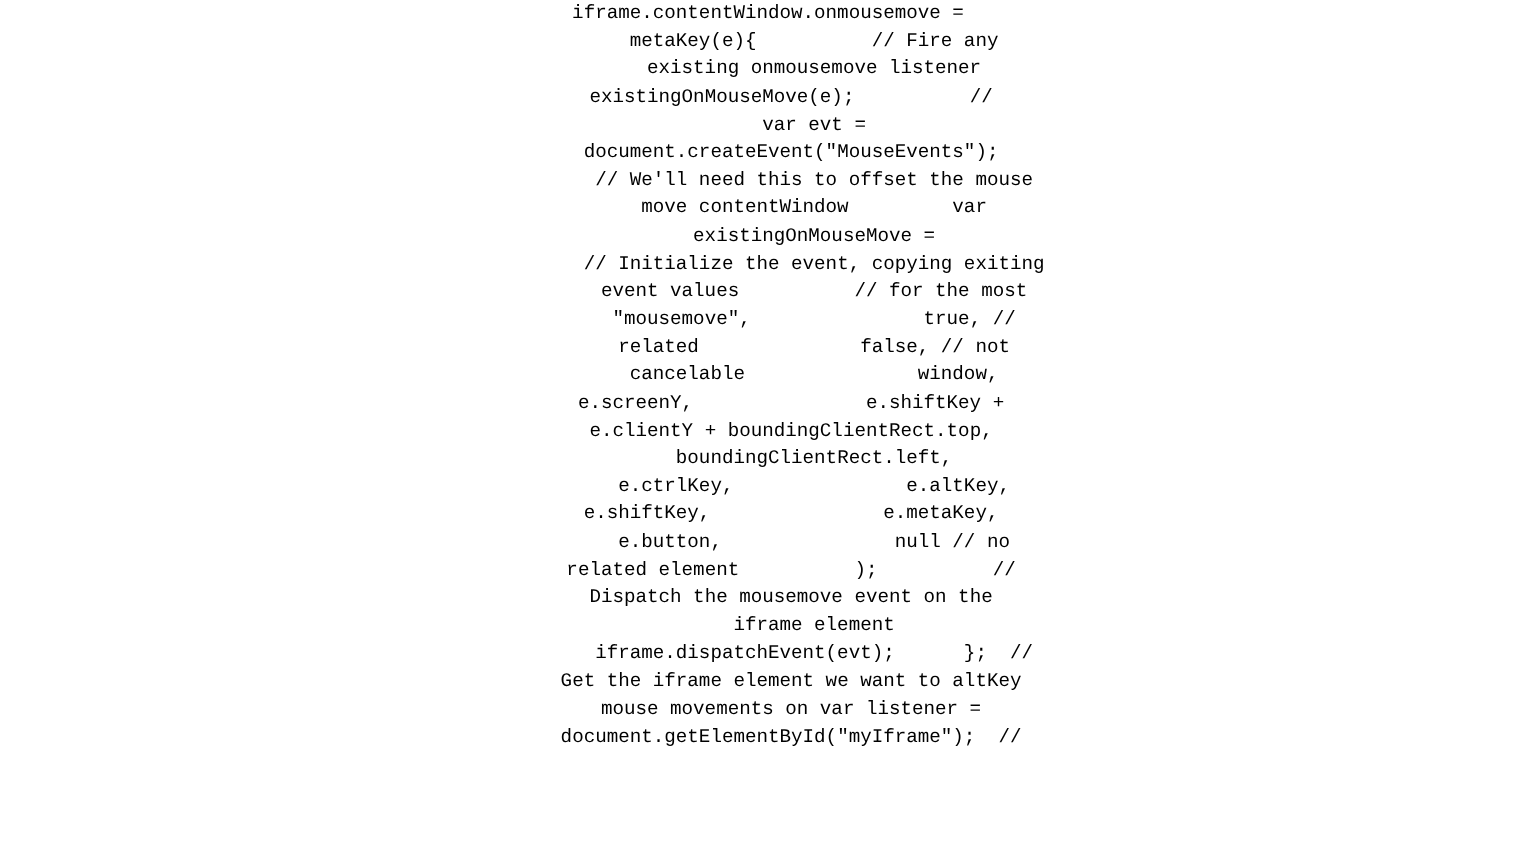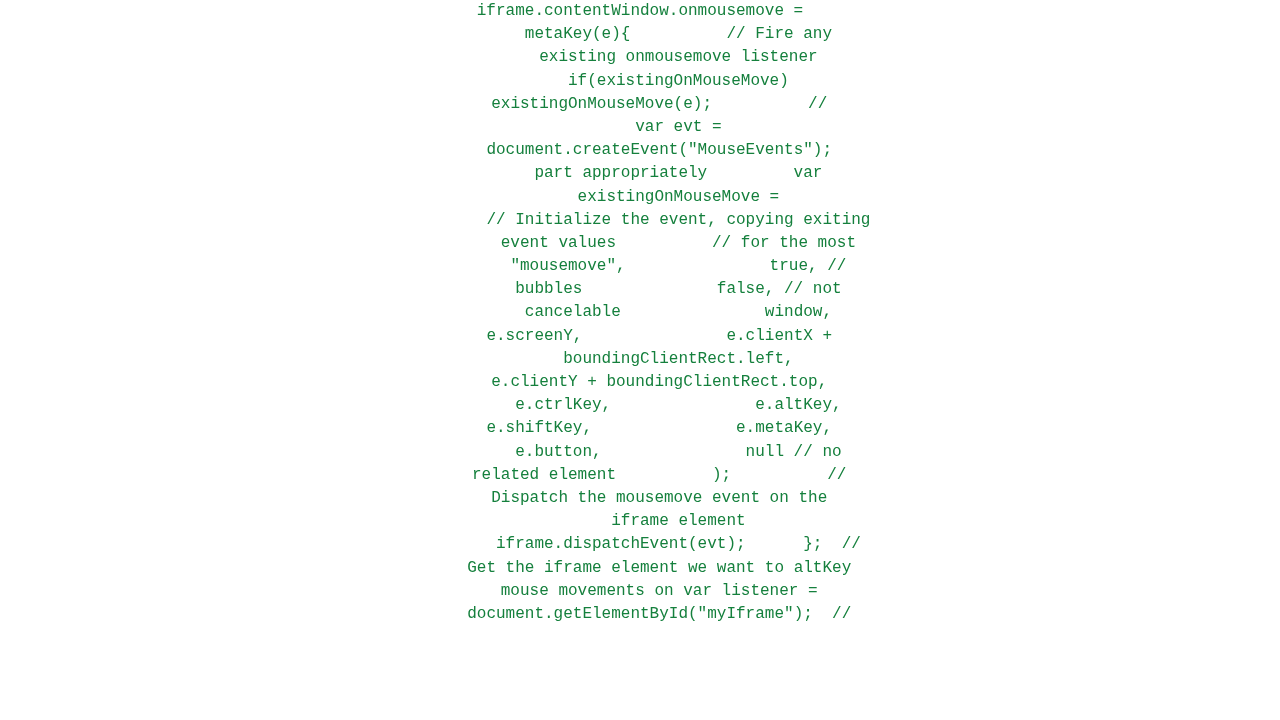--- a/index.html
+++ b/index.html
@@ -26,44 +26,44 @@
       text-align: center;
       padding-top: 0px;
     }
     .code-line {
       white-space: pre;
       display: block;
       text-align: center;
       line-height: 1.45;
     }
     .code {
-      color: #15803d;
+      color: #000000;
     }
   </style>
 </head>
 <body>
 
 <div class="code-container">
 <span class="code-line code">iframe.contentWindow.onmousemove =</span>
     <span class="code-line code">        metaKey(e){          // Fire any</span>
     <span class="code-line code">        existing onmousemove listener</span>
-    <span class="code-line code">        if(existingOnMouseMove)</span>
     <span class="code-line code">    existingOnMouseMove(e);          //</span>
     <span class="code-line code">        var evt =</span>
     <span class="code-line code">    document.createEvent("MouseEvents");</span>
-    <span class="code-line code">        part appropriately         var</span>
+    <span class="code-line code">        // We'll need this to offset the mouse</span>
+    <span class="code-line code">        move contentWindow         var</span>
     <span class="code-line code">        existingOnMouseMove =</span>
     <span class="code-line code">        // Initialize the event, copying exiting</span>
     <span class="code-line code">        event values          // for the most</span>
     <span class="code-line code">        "mousemove",               true, //</span>
-    <span class="code-line code">        bubbles              false, // not</span>
+    <span class="code-line code">        related              false, // not</span>
     <span class="code-line code">        cancelable               window,</span>
-    <span class="code-line code">    e.screenY,               e.clientX +</span>
+    <span class="code-line code">    e.screenY,               e.shiftKey +</span>
+    <span class="code-line code">    e.clientY + boundingClientRect.top,</span>
     <span class="code-line code">        boundingClientRect.left,</span>
-    <span class="code-line code">    e.clientY + boundingClientRect.top,</span>
     <span class="code-line code">        e.ctrlKey,               e.altKey,</span>
     <span class="code-line code">    e.shiftKey,               e.metaKey,</span>
     <span class="code-line code">        e.button,               null // no</span>
     <span class="code-line code">    related element          );          //</span>
     <span class="code-line code">    Dispatch the mousemove event on the</span>
     <span class="code-line code">        iframe element</span>
     <span class="code-line code">        iframe.dispatchEvent(evt);      };  //</span>
     <span class="code-line code">    Get the iframe element we want to altKey</span>
     <span class="code-line code">    mouse movements on var listener =</span>
     <span class="code-line code">    document.getElementById("myIframe");  //</span>

